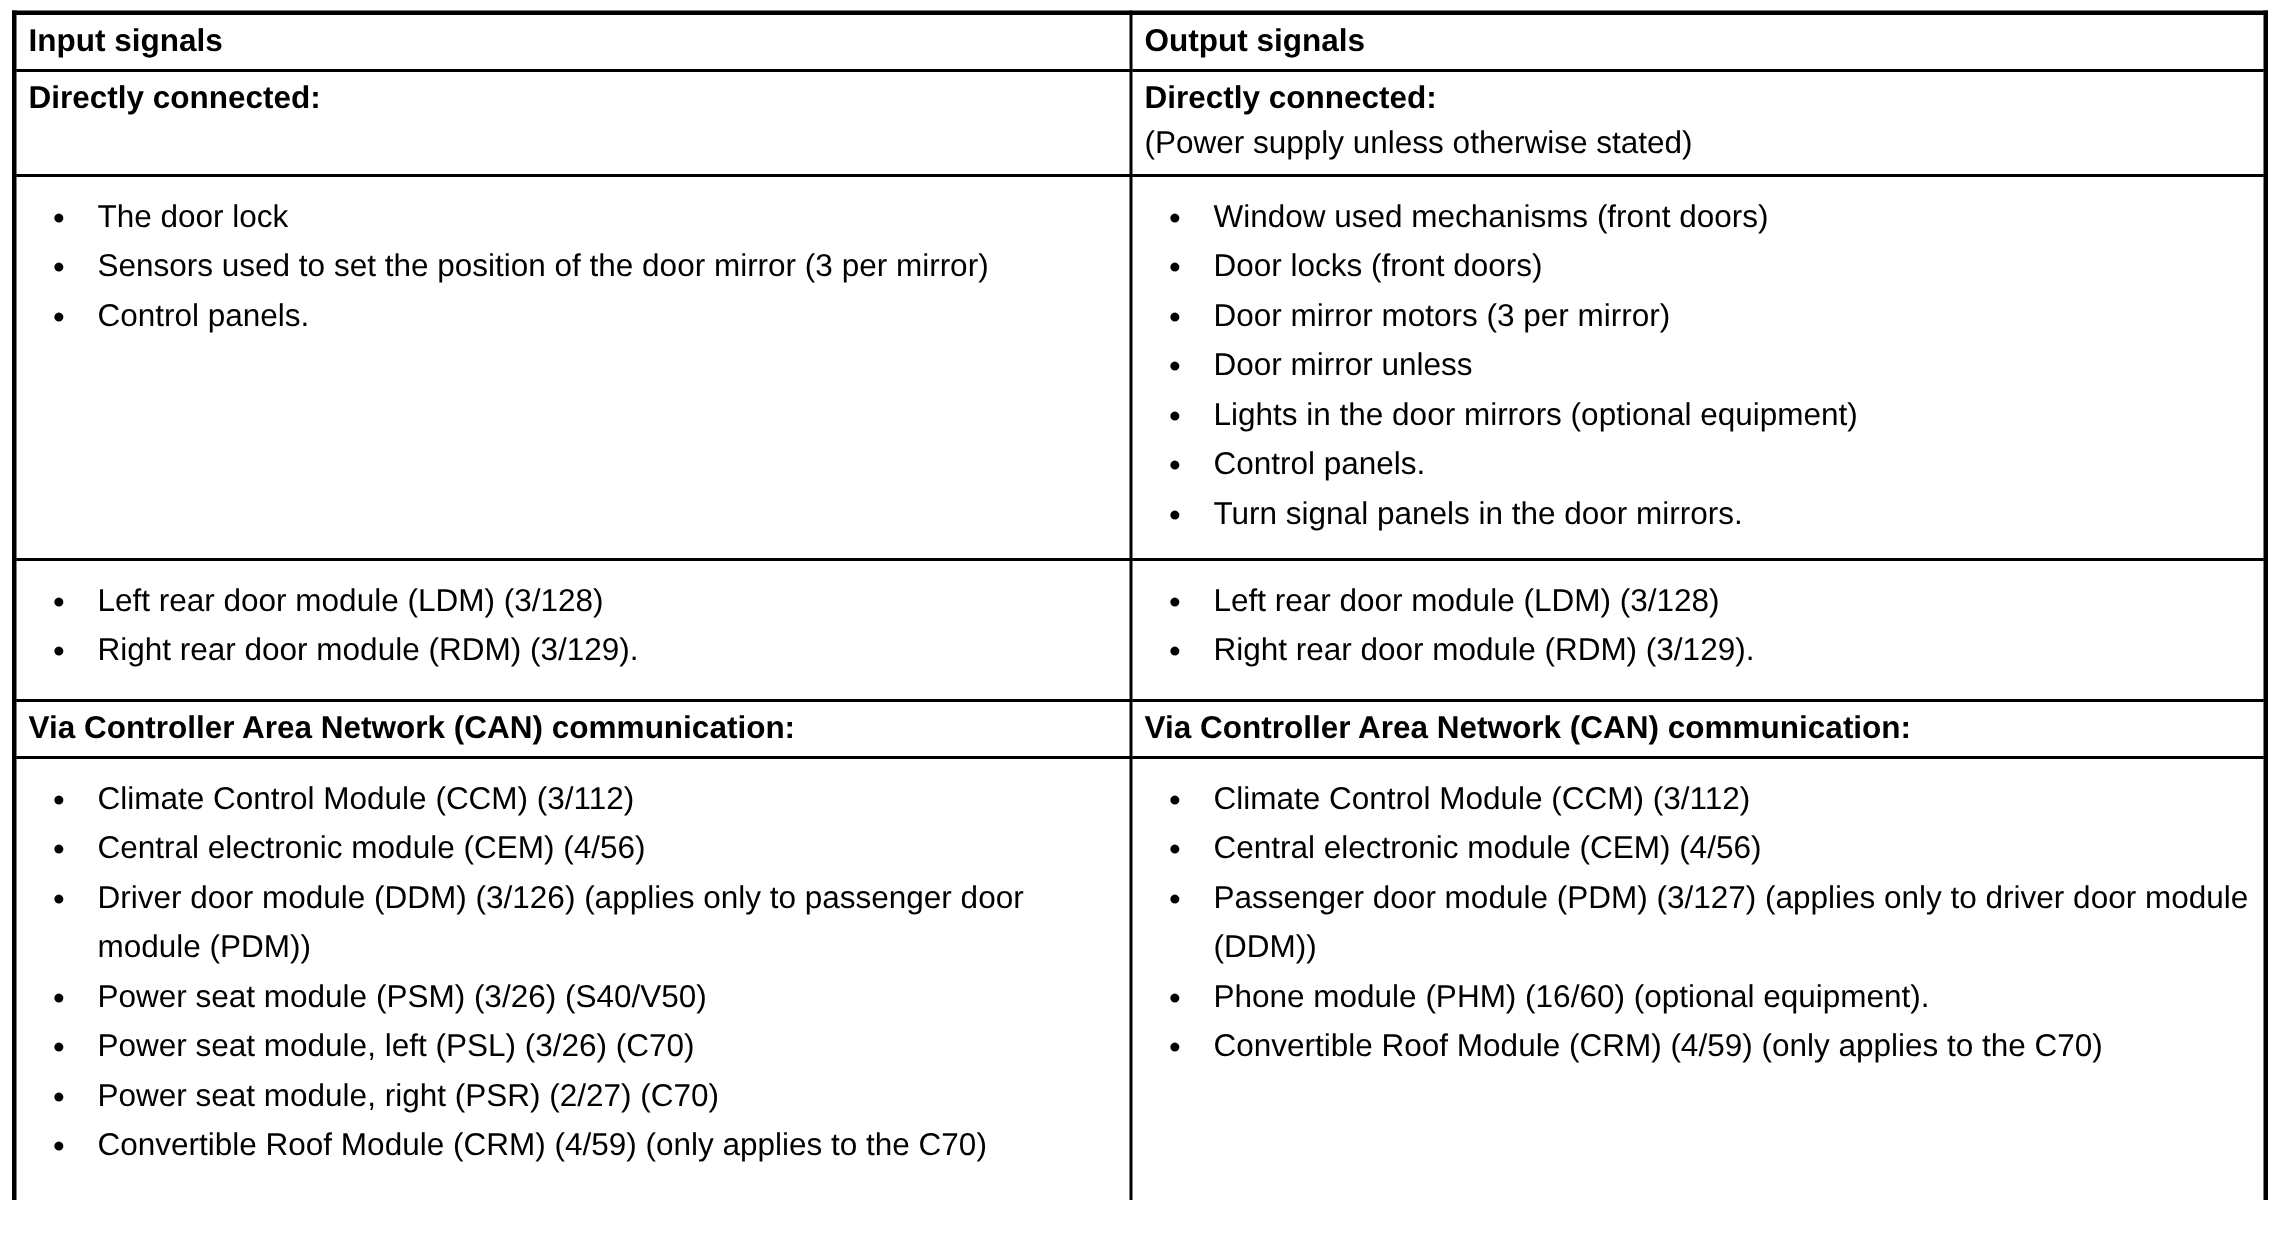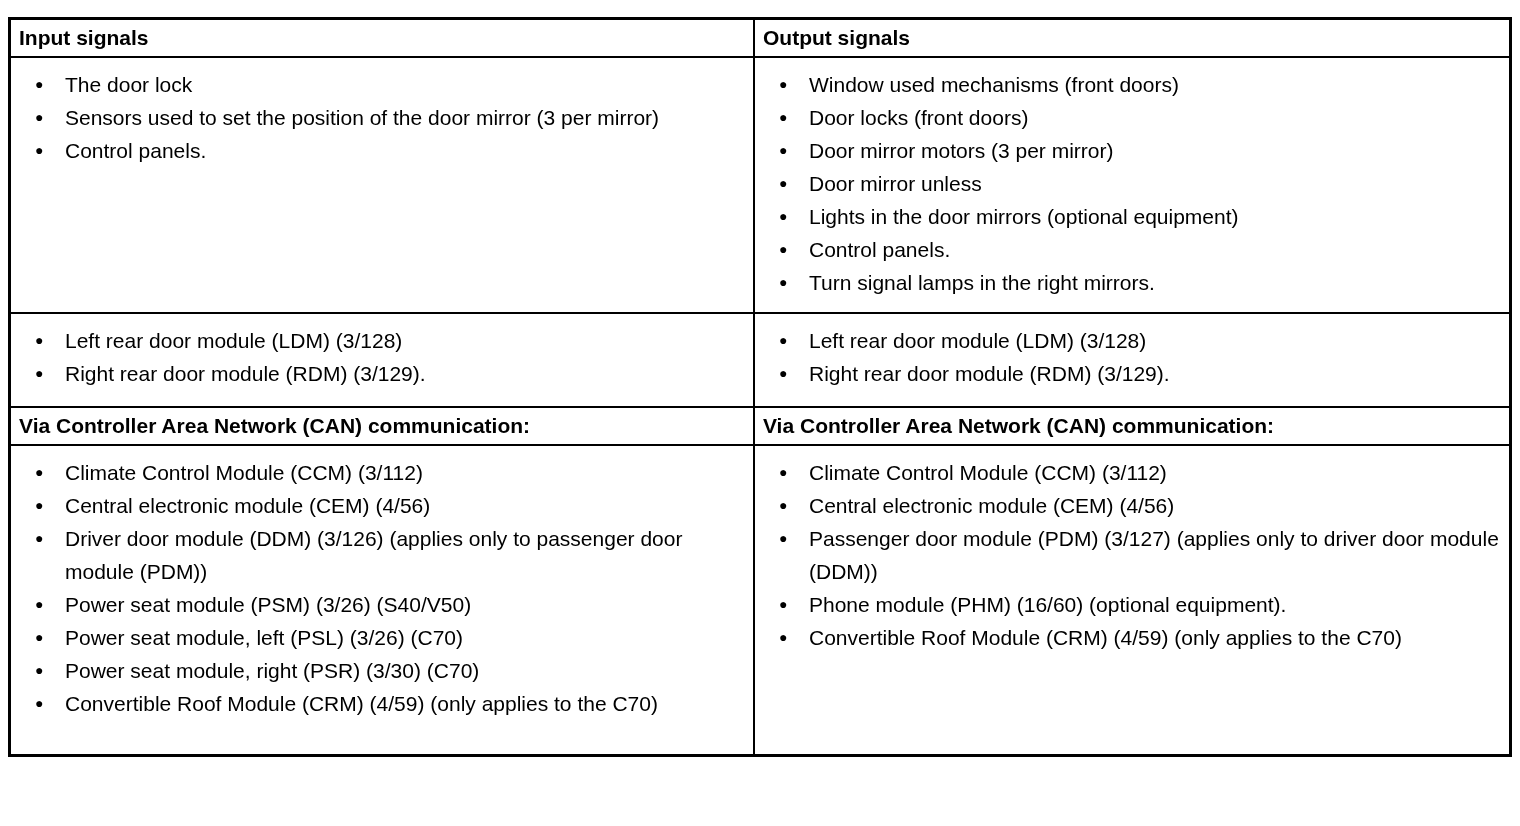--- a/index.html
+++ b/index.html
@@ -5,21 +5,21 @@
   html, body {
     margin: 0;
     padding: 0;
     background: #ffffff;
   }
   .page {
     width: 1520px;
     height: 800px;
     background: #ffffff;
     box-sizing: border-box;
-    padding: 17px 8px;
+    padding: 7px 8px;
     font-family: "Liberation Sans", sans-serif;
     color: #000000;
     border-radius: 25px;
   }
   table.sig {
     border-collapse: collapse;
     width: 100%;
     table-layout: fixed;
     border: 3px solid #000000;
   }
@@ -77,38 +77,47 @@
     <tbody>
         <tr class="hdr">
       <td>
         <span class="b">Input signals</span>
       </td>
       <td>
         <span class="b">Output signals</span>
       </td>
     </tr>
 
+    <tr class="row-dc-title">
+      <td>
+        <div class="b">Directly connected:</div>
+      </td>
+      <td>
+        <div class="b">Directly connected:</div>
+        <div class="note">(Power supply unless otherwise stated)</div>
+      </td>
+    </tr>
 
     <tr class="row-dc-list list-row">
       <td>
         <ul class="blist">
           <li><span class="bullet">●</span><span>The door lock</span></li>
           <li><span class="bullet">●</span><span>Sensors used to set the position of the door mirror (3 per mirror)</span></li>
           <li><span class="bullet">●</span><span>Control panels.</span></li>
         </ul>
       </td>
       <td>
         <ul class="blist">
           <li><span class="bullet">●</span><span>Window used mechanisms (front doors)</span></li>
           <li><span class="bullet">●</span><span>Door locks (front doors)</span></li>
           <li><span class="bullet">●</span><span>Door mirror motors (3 per mirror)</span></li>
           <li><span class="bullet">●</span><span>Door mirror unless</span></li>
           <li><span class="bullet">●</span><span>Lights in the door mirrors (optional equipment)</span></li>
           <li><span class="bullet">●</span><span>Control panels.</span></li>
-          <li><span class="bullet">●</span><span>Turn signal lamps in the right mirrors.</span></li>
+          <li><span class="bullet">●</span><span>Turn signal panels in the door mirrors.</span></li>
         </ul>
       </td>
     </tr>
 
 
     <tr class="row-lin-list list-row">
       <td>
         <ul class="blist">
           <li><span class="bullet">●</span><span>Left rear door module (LDM) (3/128)</span></li>
           <li><span class="bullet">●</span><span>Right rear door module (RDM) (3/129).</span></li>
@@ -132,21 +141,21 @@
     </tr>
 
     <tr class="row-can-list list-row">
       <td>
         <ul class="blist">
           <li><span class="bullet">●</span><span>Climate Control Module (CCM) (3/112)</span></li>
           <li><span class="bullet">●</span><span>Central electronic module (CEM) (4/56)</span></li>
           <li><span class="bullet">●</span><span>Driver door module (DDM) (3/126) (applies only to passenger door module (PDM))</span></li>
           <li><span class="bullet">●</span><span>Power seat module (PSM) (3/26) (S40/V50)</span></li>
           <li><span class="bullet">●</span><span>Power seat module, left (PSL) (3/26) (C70)</span></li>
-          <li><span class="bullet">●</span><span>Power seat module, right (PSR) (3/30) (C70)</span></li>
+          <li><span class="bullet">●</span><span>Power seat module, right (PSR) (2/27) (C70)</span></li>
           <li><span class="bullet">●</span><span>Convertible Roof Module (CRM) (4/59) (only applies to the C70)</span></li>
         </ul>
       </td>
       <td>
         <ul class="blist">
           <li><span class="bullet">●</span><span>Climate Control Module (CCM) (3/112)</span></li>
           <li><span class="bullet">●</span><span>Central electronic module (CEM) (4/56)</span></li>
           <li><span class="bullet">●</span><span>Passenger door module (PDM) (3/127) (applies only to driver door module (DDM))</span></li>
           <li><span class="bullet">●</span><span>Phone module (PHM) (16/60) (optional equipment).</span></li>
           <li><span class="bullet">●</span><span>Convertible Roof Module (CRM) (4/59) (only applies to the C70)</span></li>

